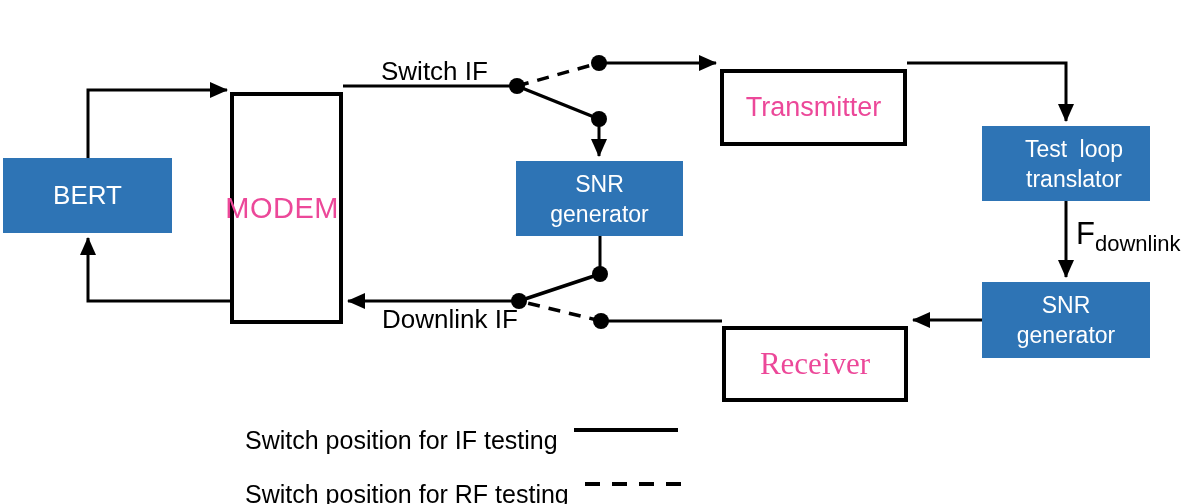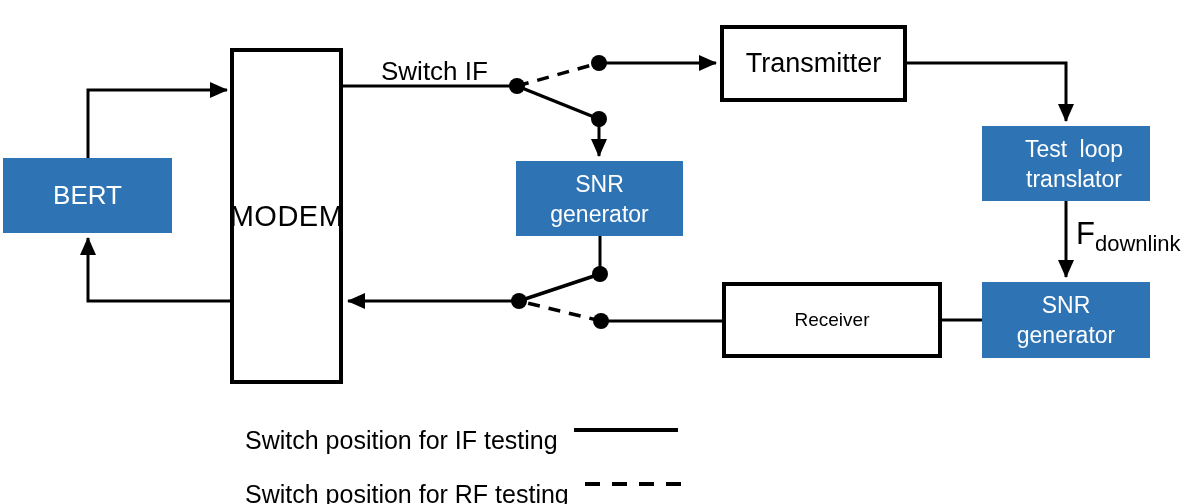--- a/index.html
+++ b/index.html
@@ -29,28 +29,29 @@
     text-align: center;
     box-sizing: border-box;
   }
   .block-blue {
     background: #2E74B5;
     color: #ffffff;
   }
   .block-outline {
     background: #ffffff;
     border: 4px solid #000000;
-    color: #000000;
+    color: #ec4899;
+    margin-top: 44px;
   }
   .blk-bert       { left: 3px;   top: 158px; width: 169px; height: 75px;  font-size: 26px; }
-  .blk-modem      { left: 230px; top: 48px;  width: 113px; height: 336px; font-size: 29px; letter-spacing: 0.5px; }
+  .blk-modem      { left: 230px; top: 48px;  width: 113px; height: 232px; font-size: 29px; letter-spacing: 0.5px; justify-content: flex-end; }
   .blk-snr-mid    { left: 516px; top: 161px; width: 167px; height: 75px;  font-size: 23px; line-height: 30px; }
   .blk-transmitter{ left: 720px; top: 25px;  width: 187px; height: 77px;  font-size: 27px; }
   .blk-tlt        { left: 982px; top: 126px; width: 168px; height: 75px;  font-size: 23px; line-height: 30px; word-spacing: 6px; padding-left: 16px; }
-  .blk-receiver   { left: 722px; top: 282px; width: 220px; height: 76px;  font-size: 19px; }
+  .blk-receiver   { left: 722px; top: 282px; width: 186px; height: 76px;  font-size: 31px; font-family: Liberation Serif, serif; }
   .blk-snr-rf     { left: 982px; top: 282px; width: 168px; height: 76px;  font-size: 23px; line-height: 30px; }
   .wrap-narrow { display: inline-block; max-width: 122px; }
   .sig-label {
     position: absolute;
     color: #000000;
     font-size: 26px;
     white-space: nowrap;
   }
   .lbl-uplink   { left: 381px; top: 56px;  }
   .lbl-downlink { left: 382px; top: 304px; }
@@ -152,20 +153,21 @@
 
   <div class="block block-outline blk-receiver">
     <span>Receiver</span>
   </div>
 
   <div class="block block-blue blk-snr-rf">
     <span class="wrap-narrow">SNR generator</span>
   </div>
 
   <div class="sig-label lbl-uplink">Switch IF</div>
+  <div class="sig-label lbl-downlink">Downlink IF</div>
 
 
   <div class="f-label lbl-fdownlink"><span>F</span><span class="sub">downlink</span></div>
 
   <div class="legend-row legend-row-1">
     <span>Switch position for IF testing</span>
     <svg class="legend-sample" width="108" height="8">
       <line x1="2" y1="4" x2="106" y2="4" stroke="#000000" stroke-width="4"></line>
     </svg>
   </div>

